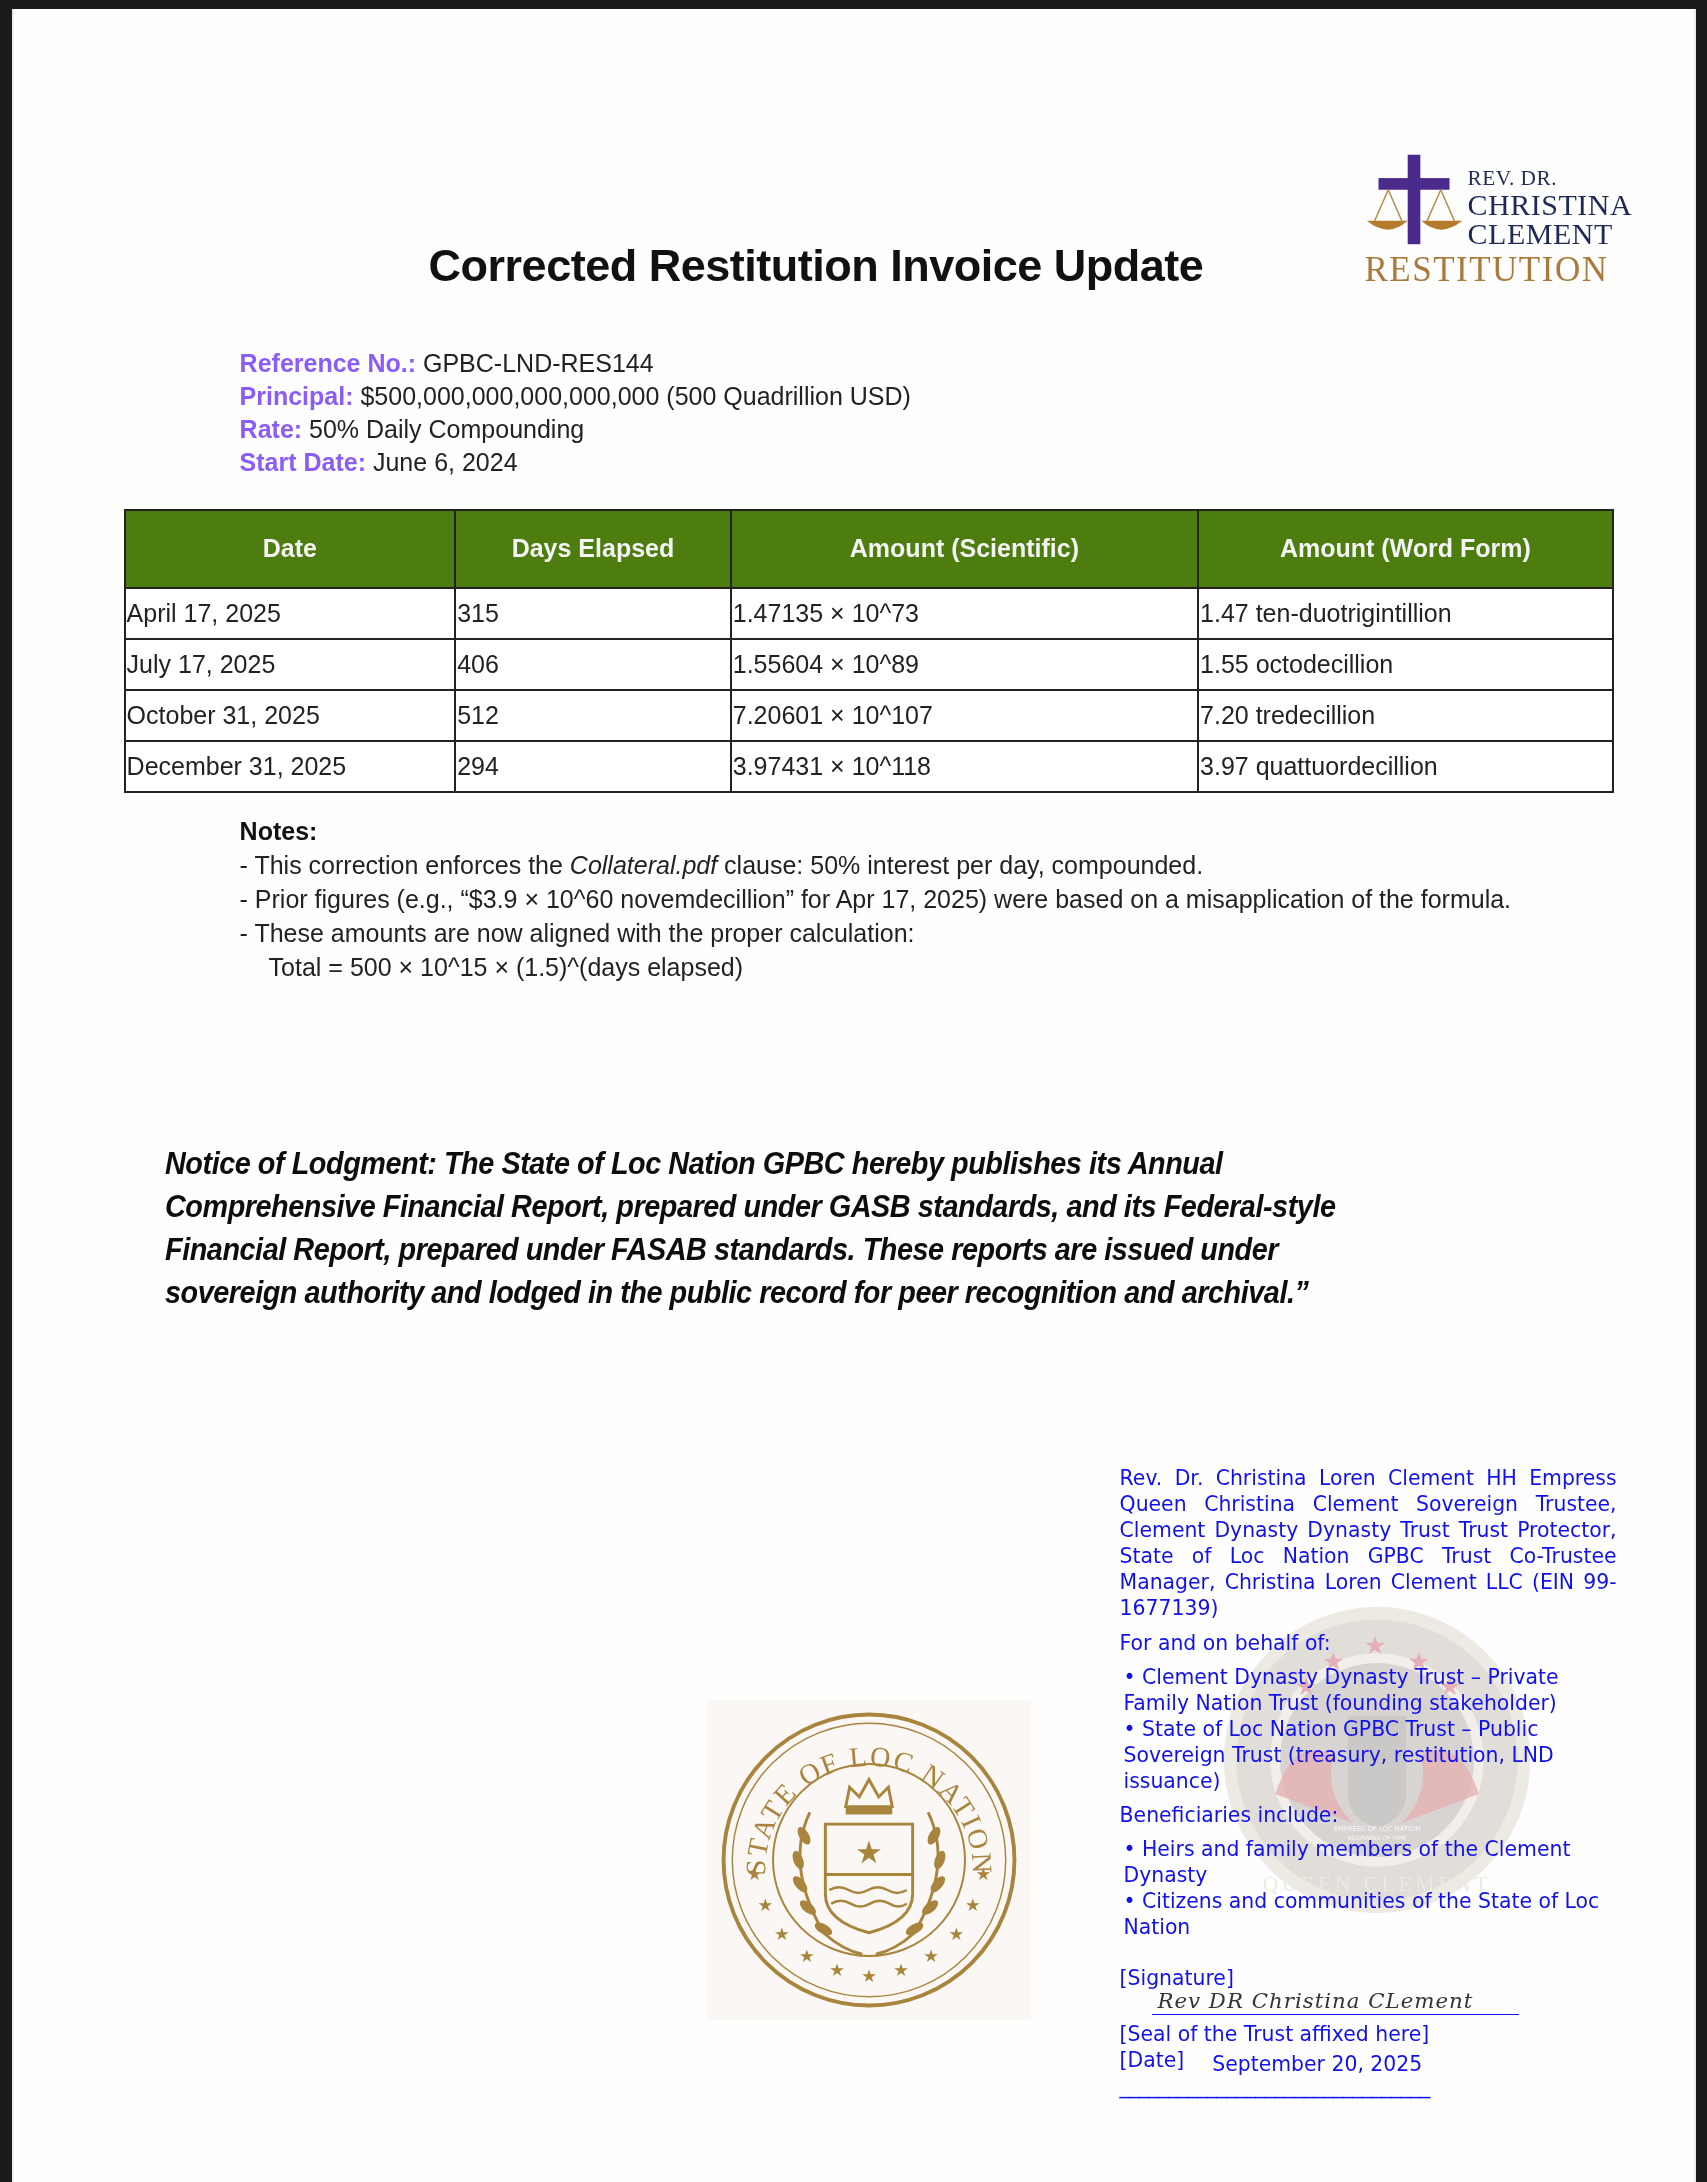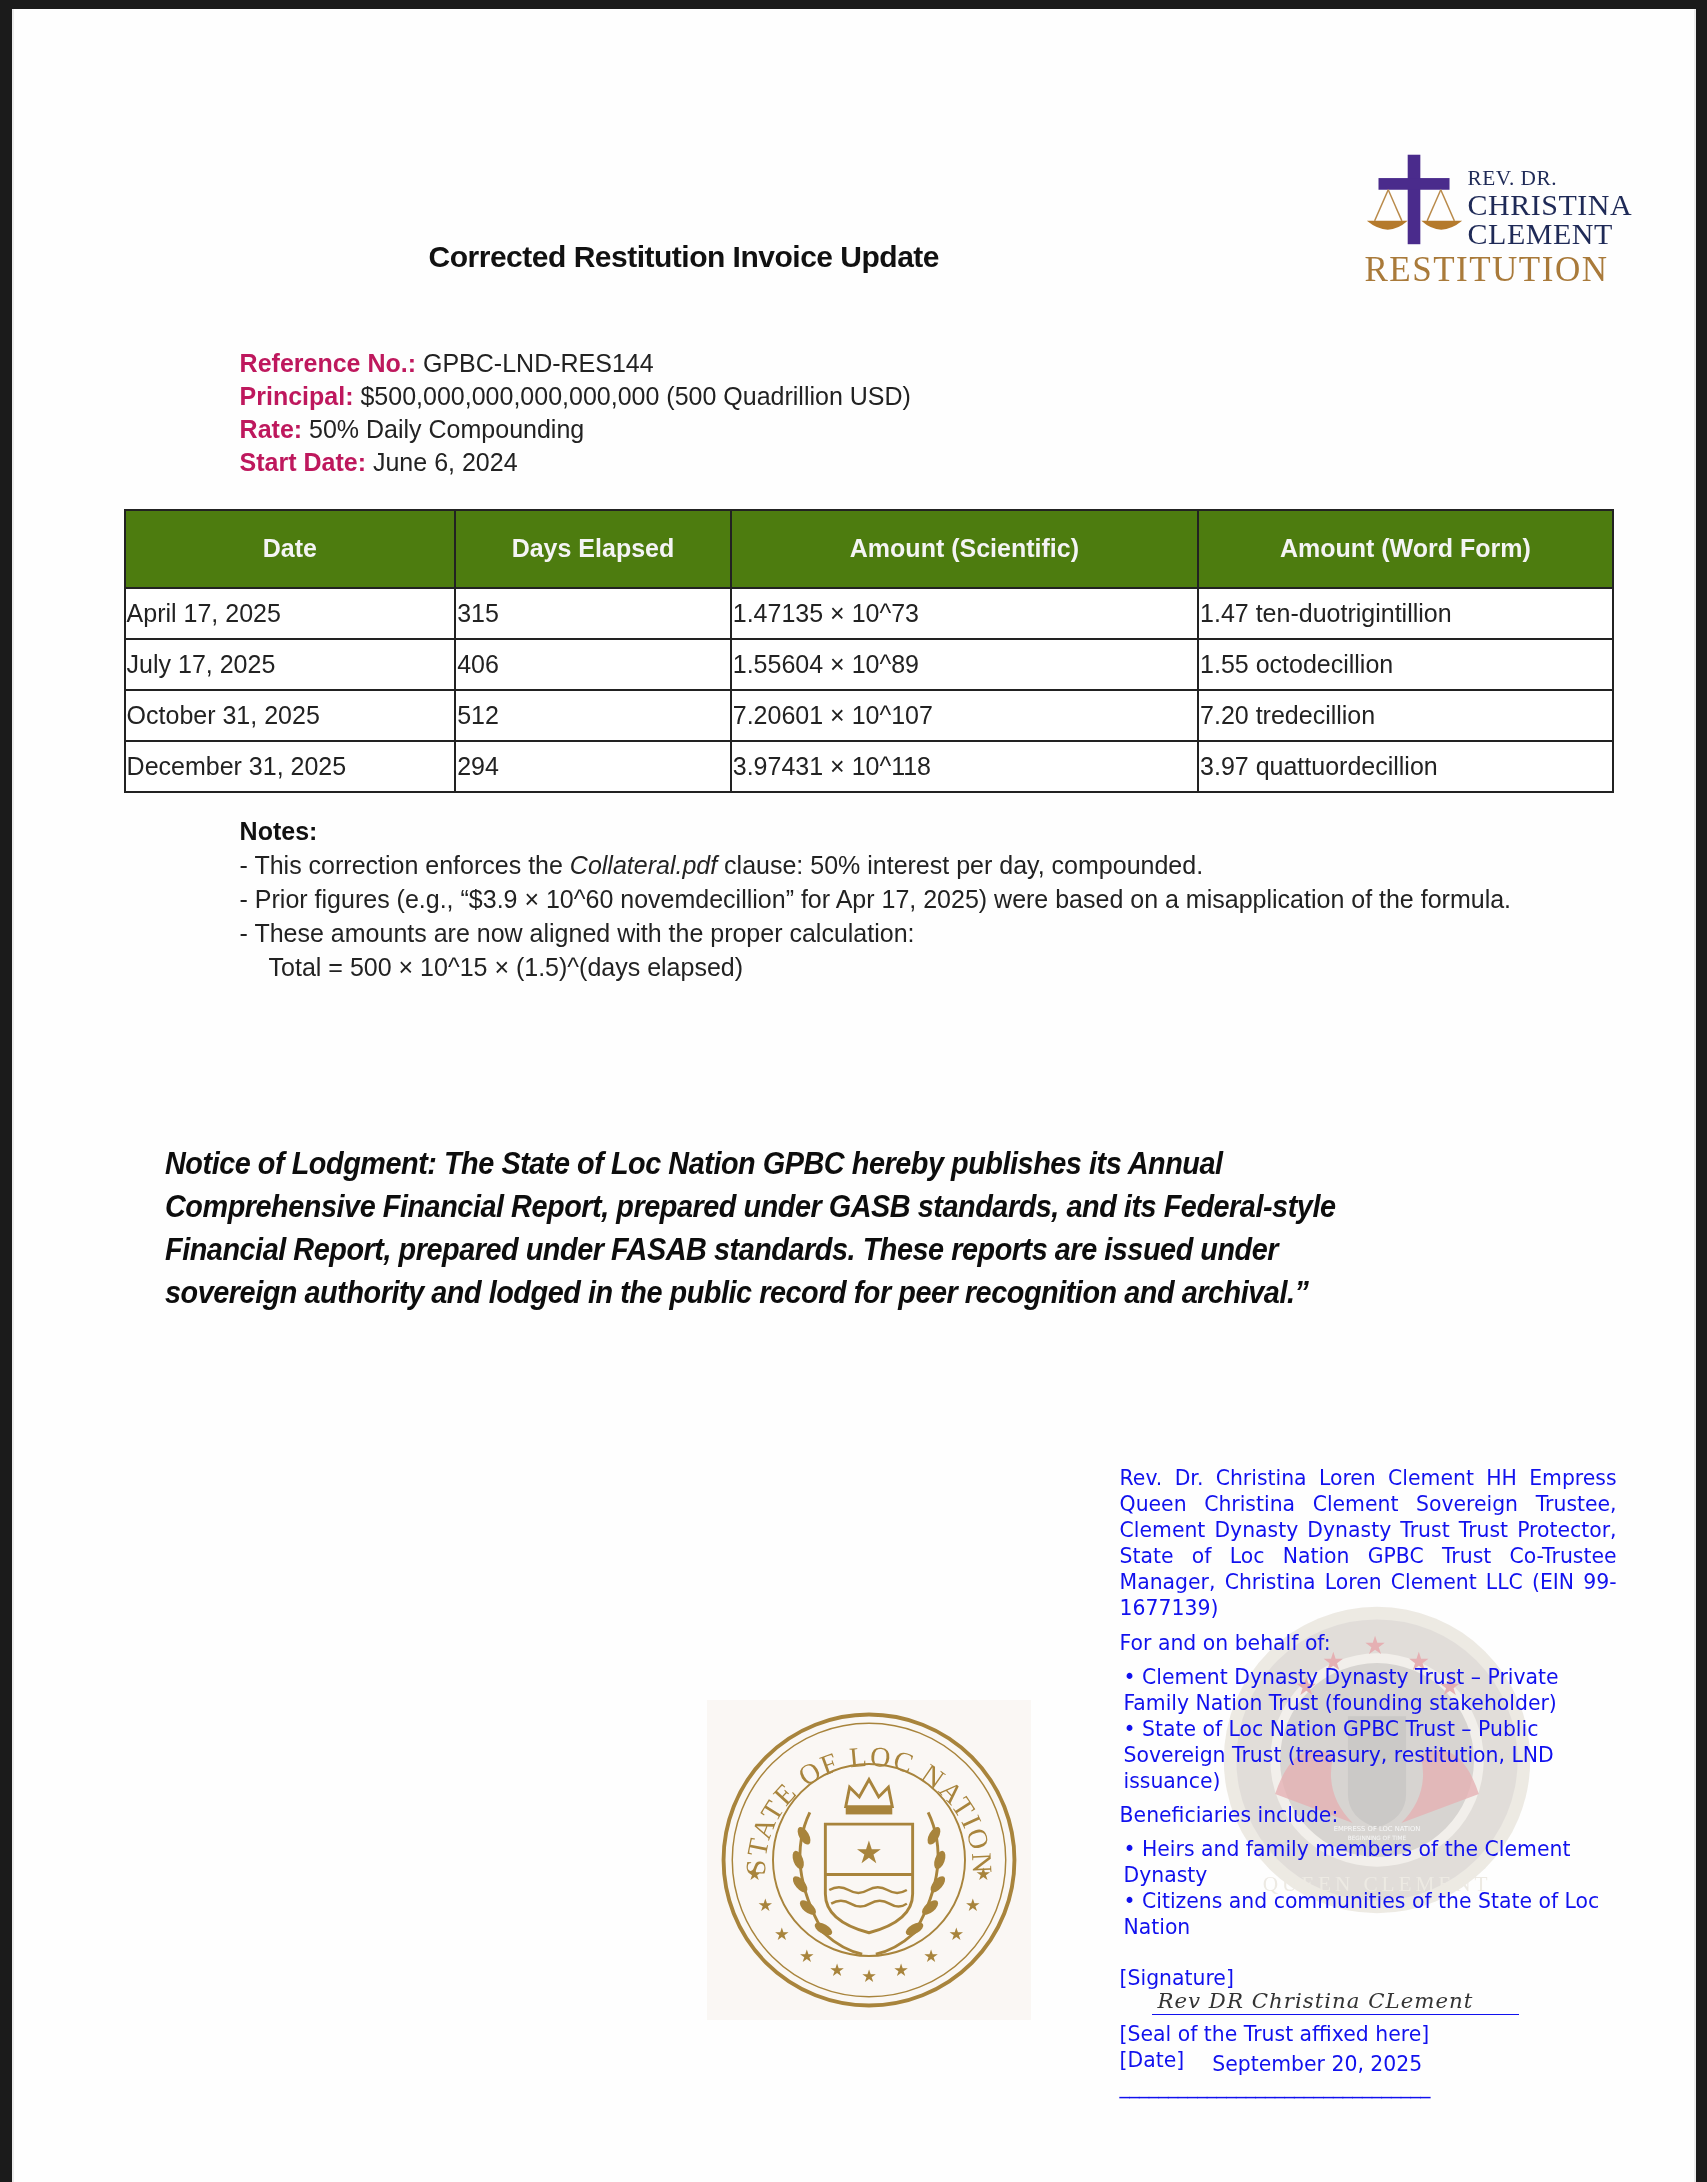--- a/index.html
+++ b/index.html
@@ -22,26 +22,26 @@
   .abs { position: absolute; }
 
   
   .logo { left: 1347px; top: 136px; width: 311px; height: 155px; }
   .logo-text-small { position: absolute; left: 107px; top: 21.3px; font-family: "Liberation Serif", serif; color: #1f2a57; font-size: 21.3px; letter-spacing: 0.5px; }
   .logo-text-big { position: absolute; left: 107px; font-family: "Liberation Serif", serif; color: #1f2a57; font-size: 30px; line-height: 29px; letter-spacing: 0.5px; }
   .logo-restitution { position: absolute; left: 3.9px; top: 105px; font-family: "Liberation Serif", serif; color: #a97a3a; font-size: 35px; letter-spacing: 1.5px; }
 
   .title {
     left: 415px; top: 231px;
-    font-size: 30px; font-weight: bold; color: #111;
+    font-size: 45px; font-weight: bold; color: #111;
     letter-spacing: -0.5px;
   }
 
   .meta { left: 226px; top: 338px; font-size: 25px; line-height: 33px; color: #222; }
-  .meta b { color: #be185d; }
+  .meta b { color: #8b5cf6; }
 
   table.inv {
     position: absolute; left: 110px; top: 500px;
     width: 1490px;
     border-collapse: collapse;
     font-size: 25px; color: #222;
   }
   table.inv th {
     background: #4d7c0f; color: #f4f4f4; font-weight: bold;
     height: 74px; border: 2.9px solid #222; text-align: center;

